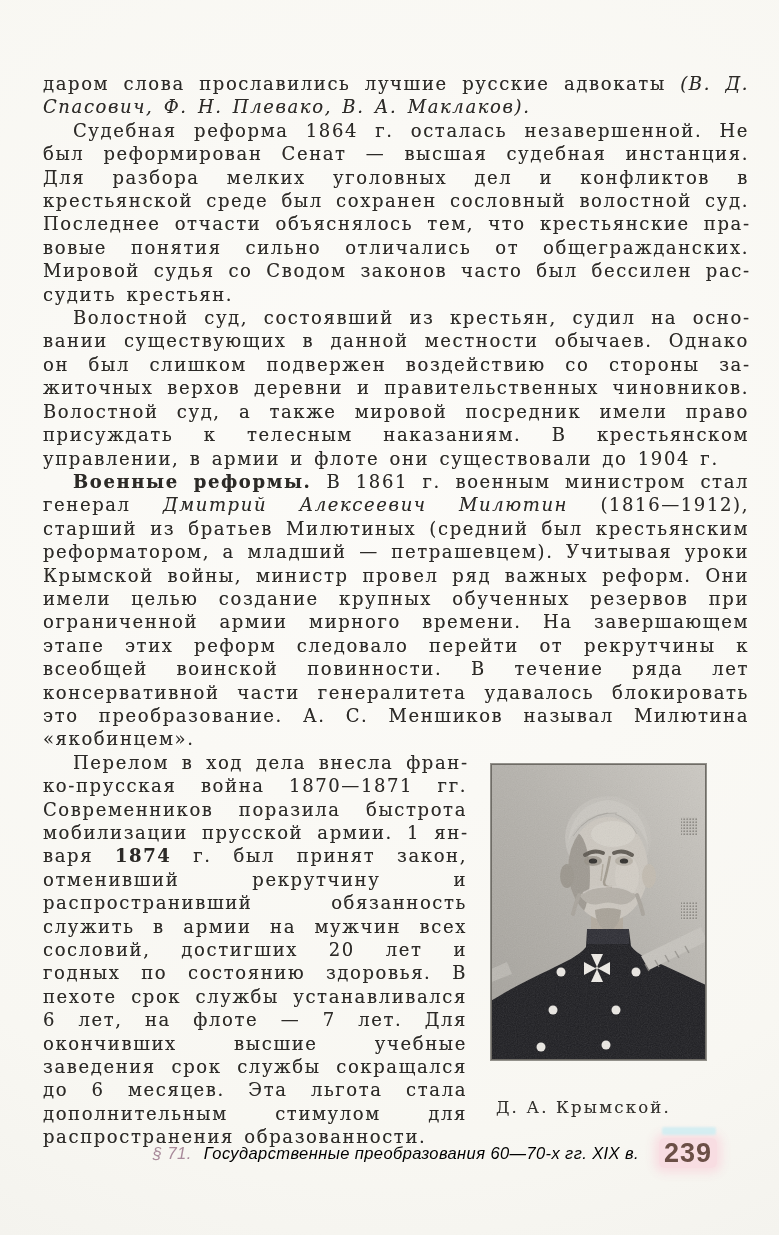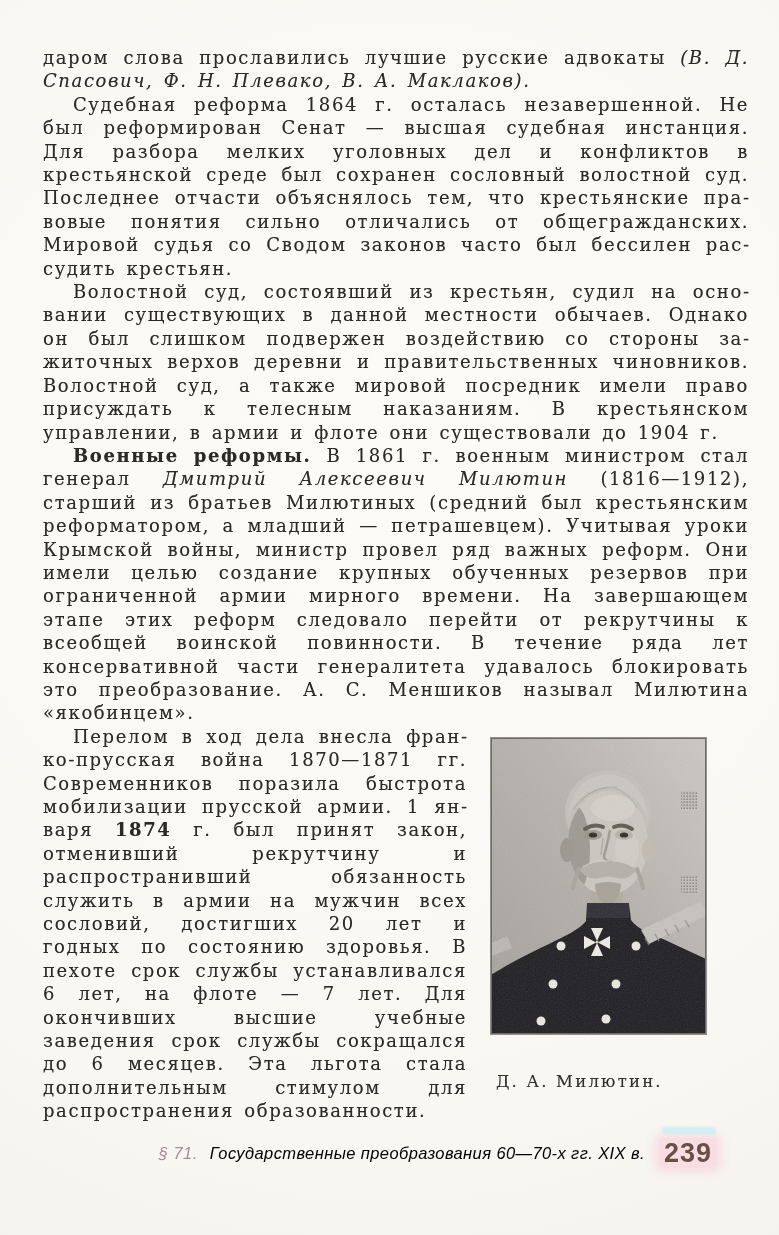--- a/index.html
+++ b/index.html
@@ -3,21 +3,21 @@
 <meta charset="utf-8">
 <style>
   html,body{margin:0;padding:0;}
   body{
     width:779px;height:1235px;position:relative;overflow:hidden;
     background:radial-gradient(circle at 50% 38%, #fcfbf8 0%, #f8f7f2 78%, #f4f3ee 100%);
     font-family:"DejaVu Serif","Liberation Serif",serif;
     color:#2c2a27;
   }
   .page{
-    position:absolute;left:43px;top:46px;width:706px;
+    position:absolute;left:43px;top:72px;width:706px;
   }
   .para{
     margin:0;
     font-size:18px;line-height:23.4px;
     letter-spacing:1.6px;word-spacing:3px;
     text-align:justify;
     text-indent:30px;
     hyphens:manual;
     text-shadow:0 0 .4px rgba(45,43,40,.4);
   }
@@ -40,21 +40,21 @@
     white-space:nowrap;
   }
   .footer{
     position:absolute;top:1138px;right:62px;
     display:flex;align-items:center;gap:12px;
     font-family:"Liberation Sans","DejaVu Sans",sans-serif;
     font-style:italic;
   }
   .footer-section{color:#a98b9b;font-size:16.5px;letter-spacing:.5px;}
   .footer-title{color:#000000;font-size:16.5px;letter-spacing:.4px;}
-  .pagenum-wrap{position:relative;margin-left:2px;}
+  .pagenum-wrap{position:relative;margin-left:8px;}
   .pagenum{
     font-style:normal;font-weight:bold;font-size:27px;line-height:30px;
     color:#6b4f46;letter-spacing:1px;
     background:#f8dde2;border-radius:6px;padding:0 5px;
     box-shadow:0 0 10px 5px rgba(248,221,226,.95);
     display:inline-block;
   }
   .smudge{
     position:absolute;top:-11px;right:1px;width:54px;height:8px;
     background:#cfeef3;opacity:.85;border-radius:2px;filter:blur(1px);
@@ -162,21 +162,21 @@
           <circle cx="50" cy="283" r="4.5"></circle>
             <circle cx="115" cy="281" r="4.5"></circle>
         </g>
 
         <rect x="190" y="53" width="16" height="18" fill="url(#ht)" opacity="0.9"></rect>
         <rect x="190" y="138" width="16" height="18" fill="url(#ht)" opacity="0.9"></rect>
 
         <rect width="215" height="296" filter="url(#noise)"></rect>
         <rect x="0.5" y="0.5" width="214" height="295" fill="none" stroke="#6f6c66" stroke-width="1"></rect>
       </svg>
-      <figcaption class="figure-caption">Д. А. Милютин.</figcaption>
+      <figcaption class="figure-caption">Д. А. Крымской.</figcaption>
     </figure>
   </div>
 </div>
 
 <div class="footer">
   <span class="footer-section">§ 71.</span>
   <span class="footer-title">Государственные преобразования 60—70-х гг. XIX в.</span>
   <span class="pagenum-wrap">
     <span class="smudge"></span>
     <span class="pagenum">239</span>

